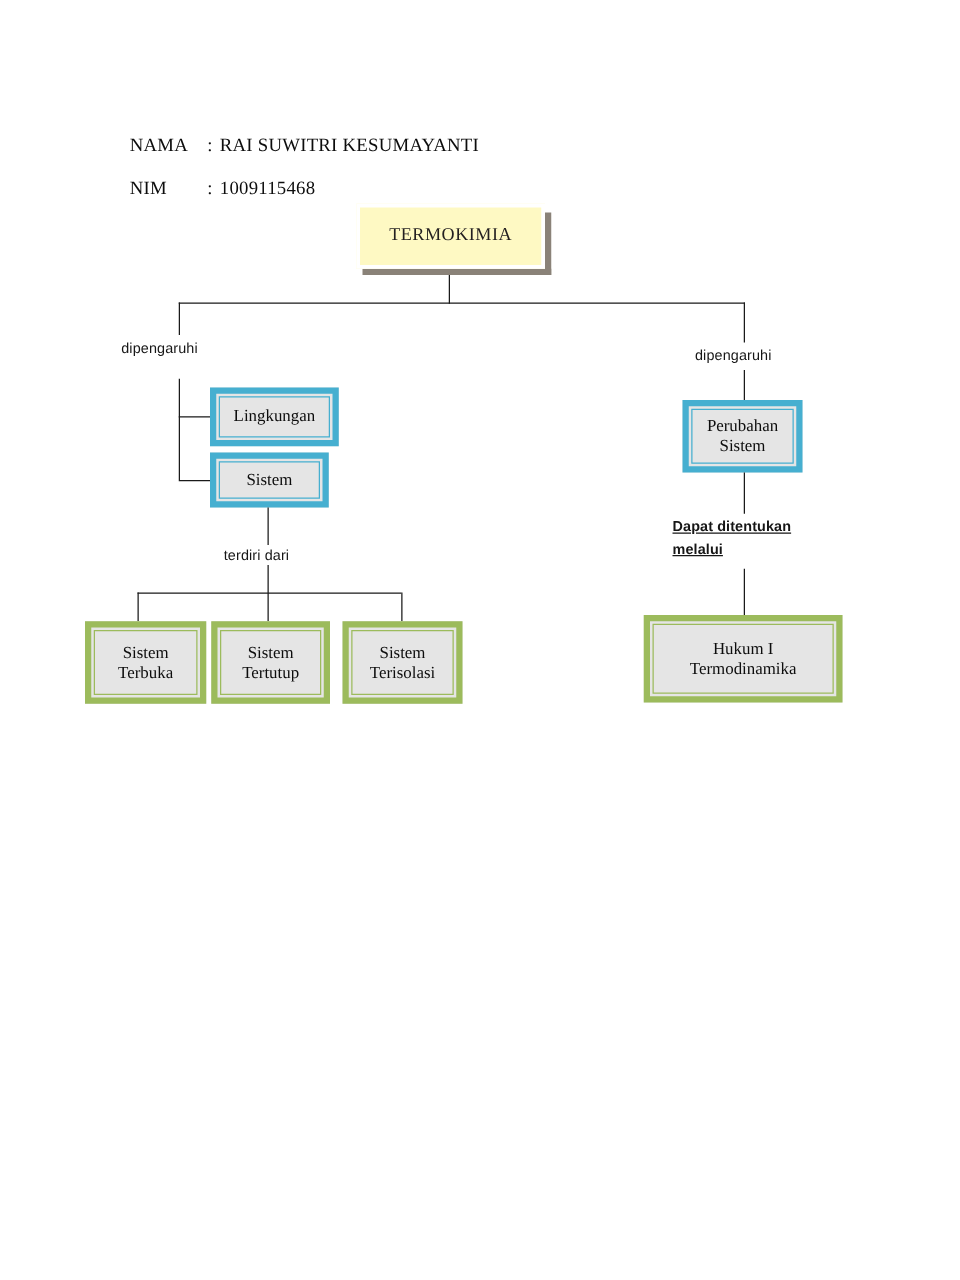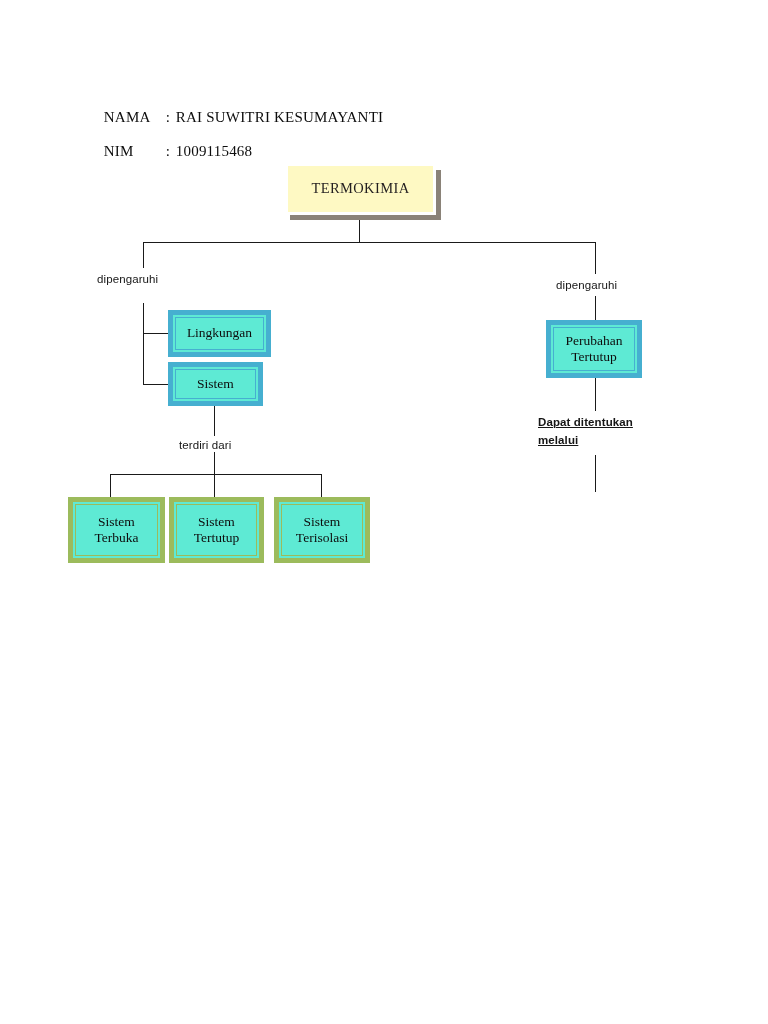--- a/index.html
+++ b/index.html
@@ -44,21 +44,21 @@
   .hline { height: 1px; }
 
   
   .node {
     position: absolute;
     box-sizing: border-box;
     display: flex;
     align-items: center;
     justify-content: center;
     text-align: center;
-    background: #5eead4;
+    background: #e5e5e5;
     font-family: "Liberation Serif", serif;
     color: #0d0d0d;
     line-height: 1.22;
   }
 
   
   .node-root {
     background: #fef9c3;
     border: 3px solid #ffffff;
     font-size: 14.5px;
@@ -177,22 +177,27 @@
     <span class="inner"></span>
     <span class="txt" style="white-space:pre-line;">Sistem
 Terisolasi</span>
   </div>
 
   <div class="line vline" style="left:595px; top:296px; height:24px;"></div>
 
   <div class="node node-blue" style="left:546px; top:320px; width:96px; height:58px;">
     <span class="inner"></span>
     <span class="txt" style="white-space:pre-line;">Perubahan
-Tertutup</span>
+Sistem</span>
   </div>
 
   <div class="line vline" style="left:595px; top:378px; height:33px;"></div>
   <div class="edge-label bold" style="left:538px; top:414px;text-decoration:underline;">Dapat ditentukan
 melalui</div>
   <div class="line vline" style="left:595px; top:455px; height:37px;"></div>
 
+  <div class="node node-green" style="left:515px; top:492px; width:159px; height:70px;">
+    <span class="inner"></span>
+    <span class="txt" style="white-space:pre-line;">Hukum I
+Termodinamika</span>
+  </div>
 
 </div>
 
 </body></html>

